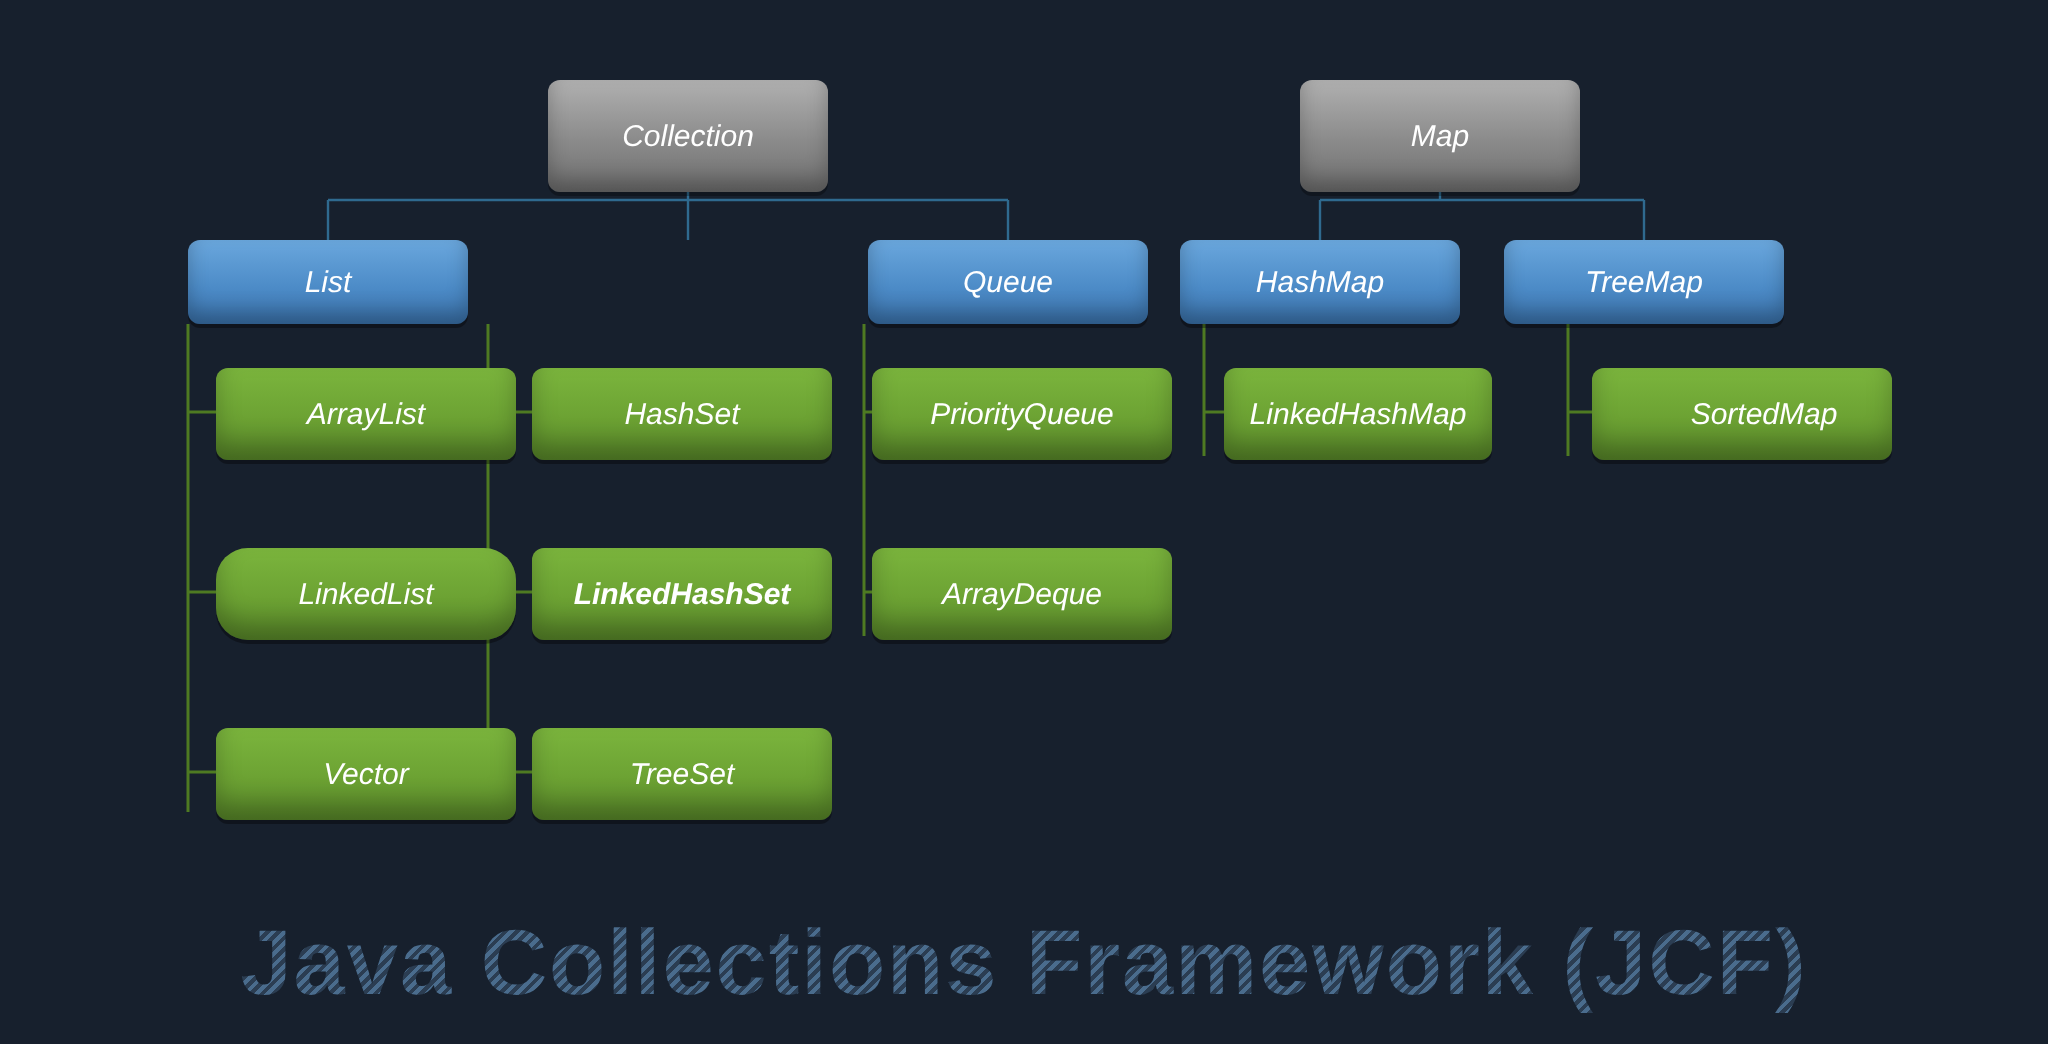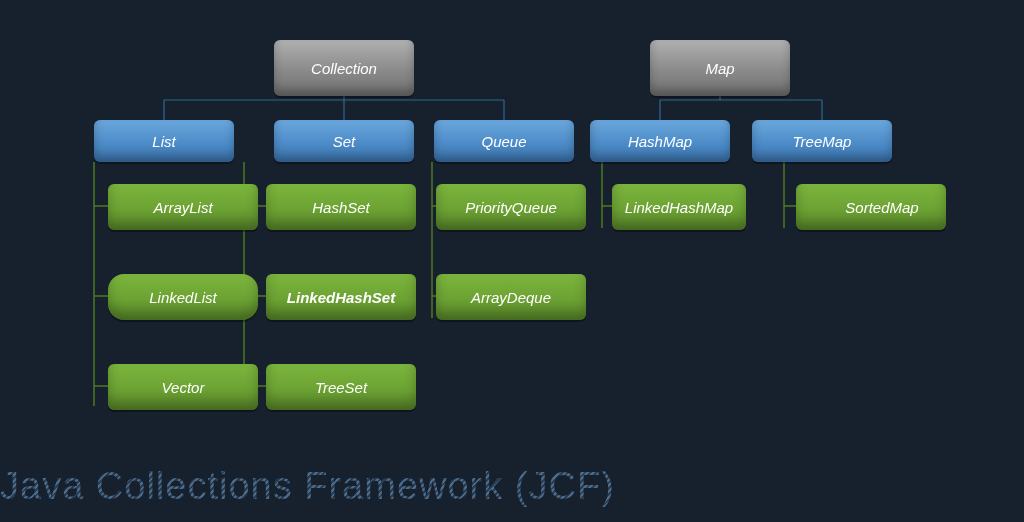--- a/index.html
+++ b/index.html
@@ -61,23 +61,23 @@
   }
   svg.connectors .green {
     stroke: #4e7a22;
     stroke-width: 1.5;
   }
   .title {
     position: absolute;
     left: 0;
     bottom: 14px;
     width: 100%;
-    text-align: left;
-    font-size: 38px;
-    font-weight: 400;
+    text-align: center;
+    font-size: 46px;
+    font-weight: 700;
     letter-spacing: 1px;
     color: #3e5a78;
     background: repeating-linear-gradient(
       135deg,
       #4a6c8d 0 2px,
       #2b3d52 2px 4px
     );
     -webkit-background-clip: text;
     background-clip: text;
     -webkit-text-fill-color: transparent;
@@ -127,23 +127,20 @@
   <div class="node root" style="left:274px; top:40px;">
       <span>Collection</span>
     </div>
   <div class="node root" style="left:650px; top:40px;">
       <span>Map</span>
     </div>
 
   <div class="node cat" style="left:94px; top:120px;">
       <span>List</span>
     </div>
-  <div class="node cat" style="left:274px; top:120px;">
-      <span>Set</span>
-    </div>
   <div class="node cat" style="left:434px; top:120px;">
       <span>Queue</span>
     </div>
   <div class="node cat" style="left:590px; top:120px;">
       <span>HashMap</span>
     </div>
   <div class="node cat" style="left:752px; top:120px;">
       <span>TreeMap</span>
     </div>
 

